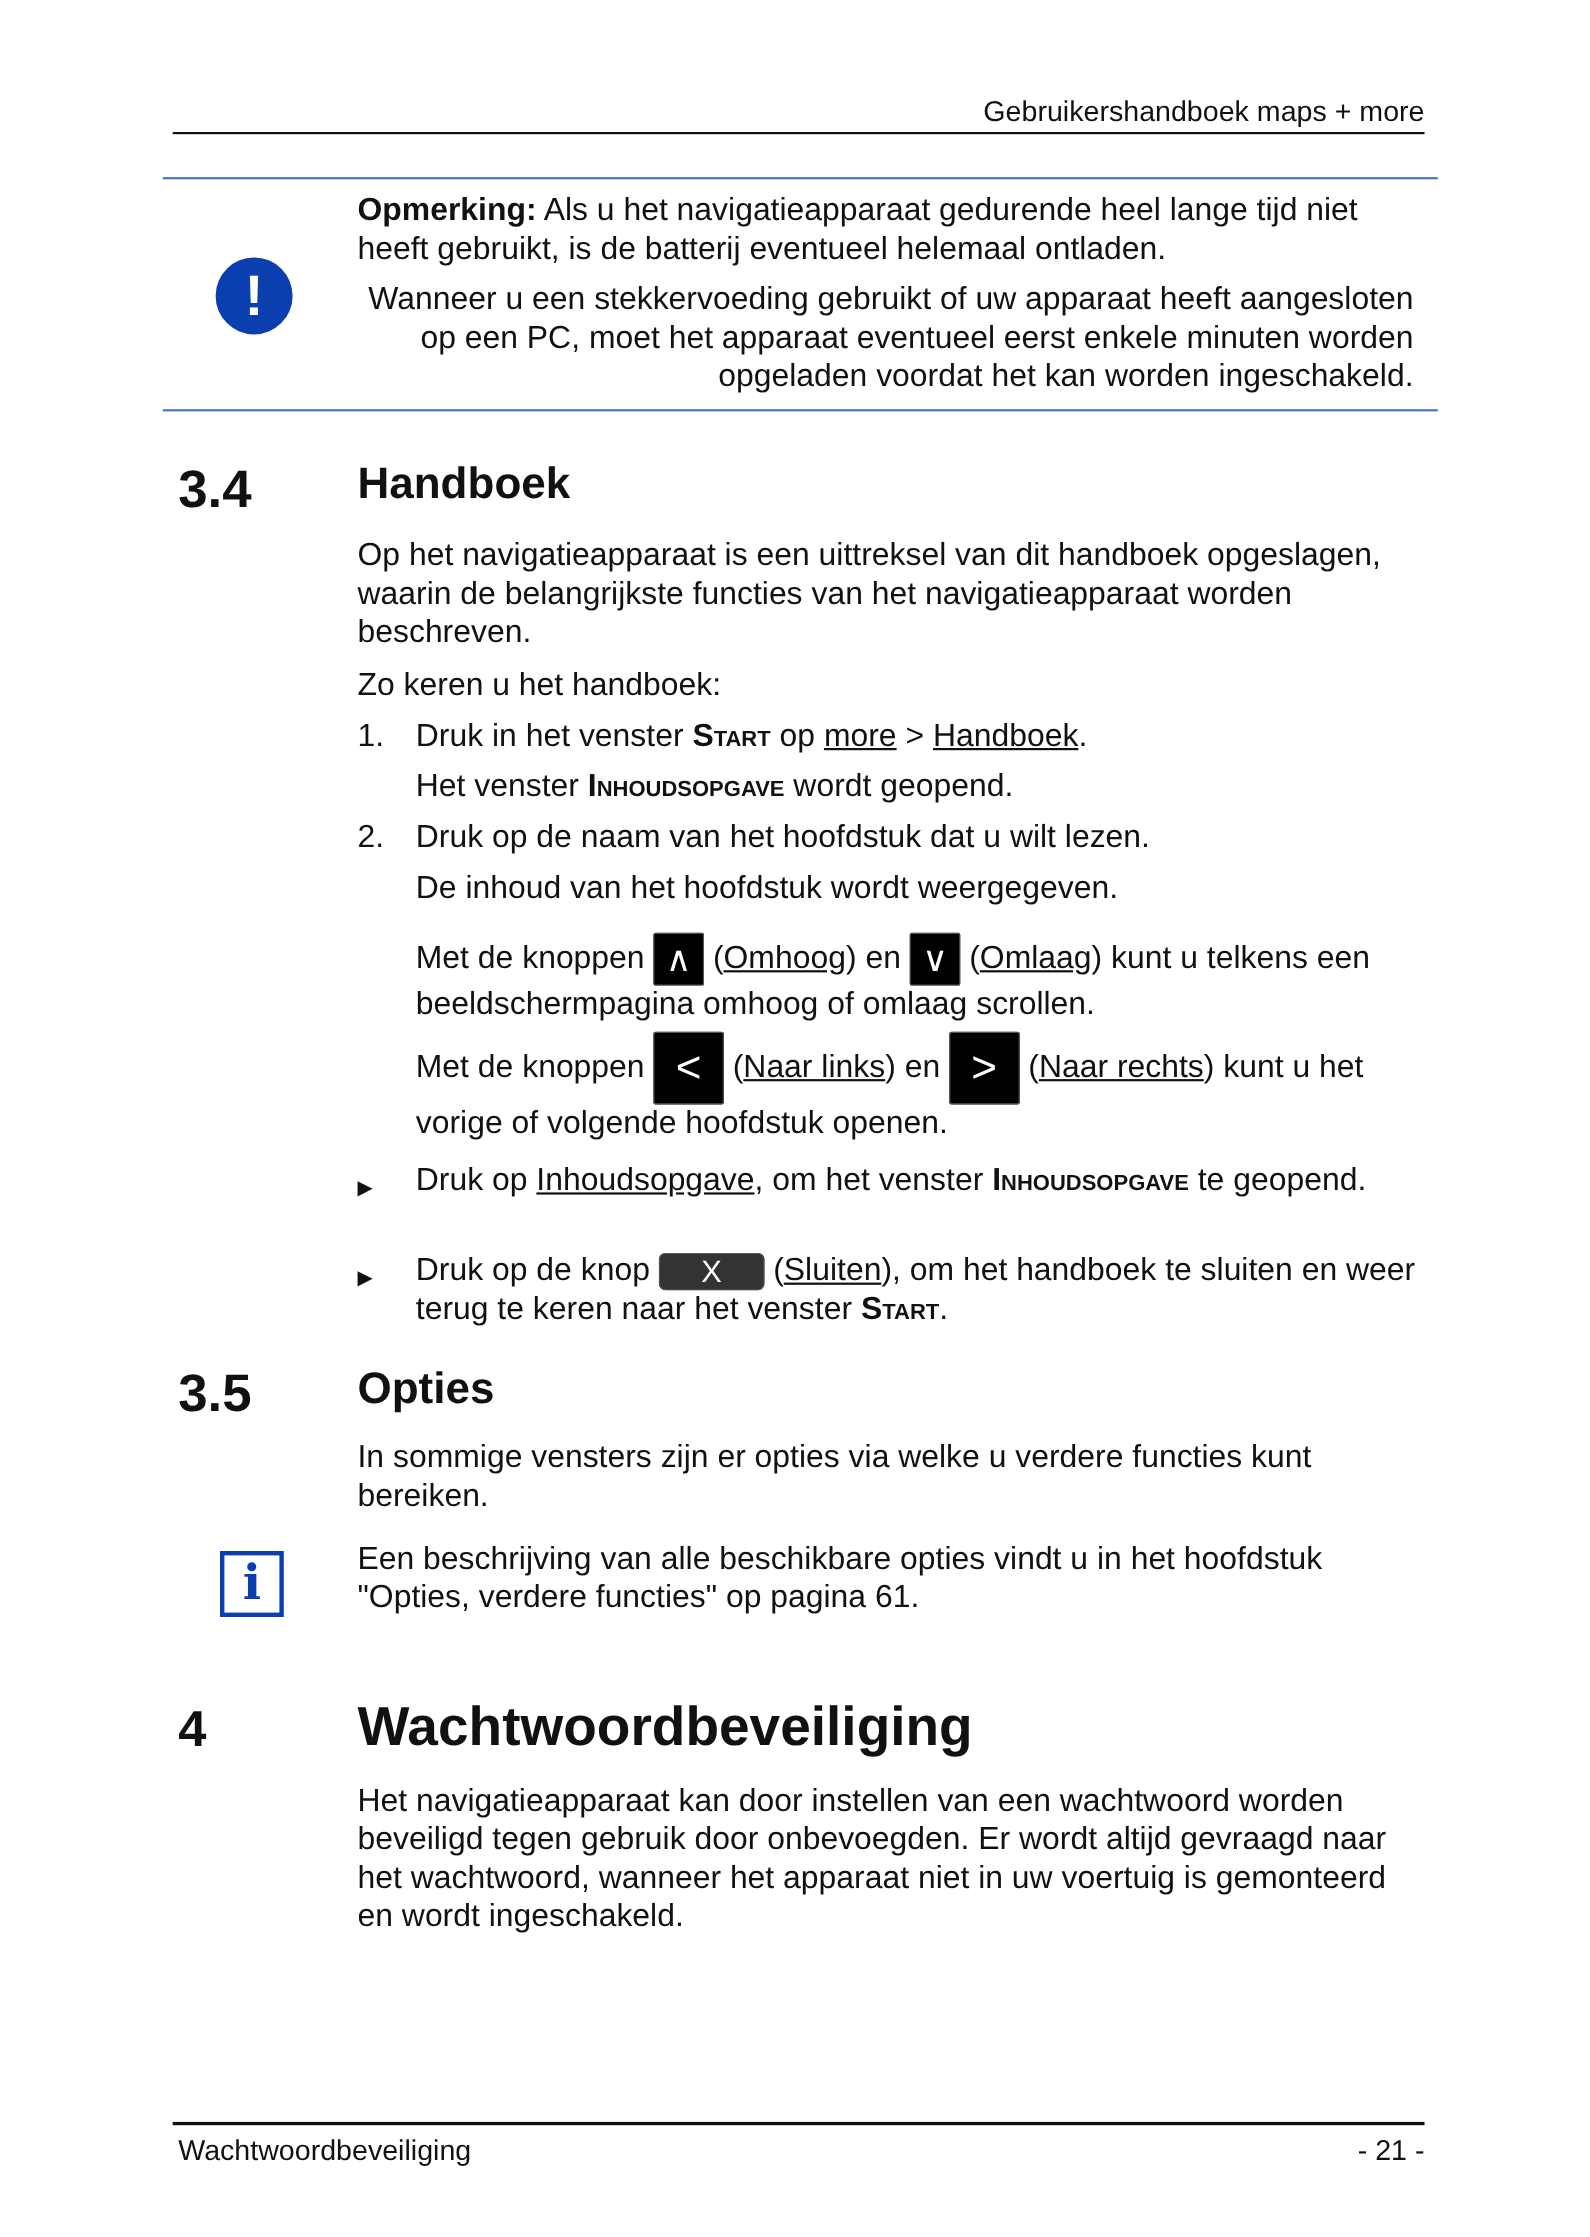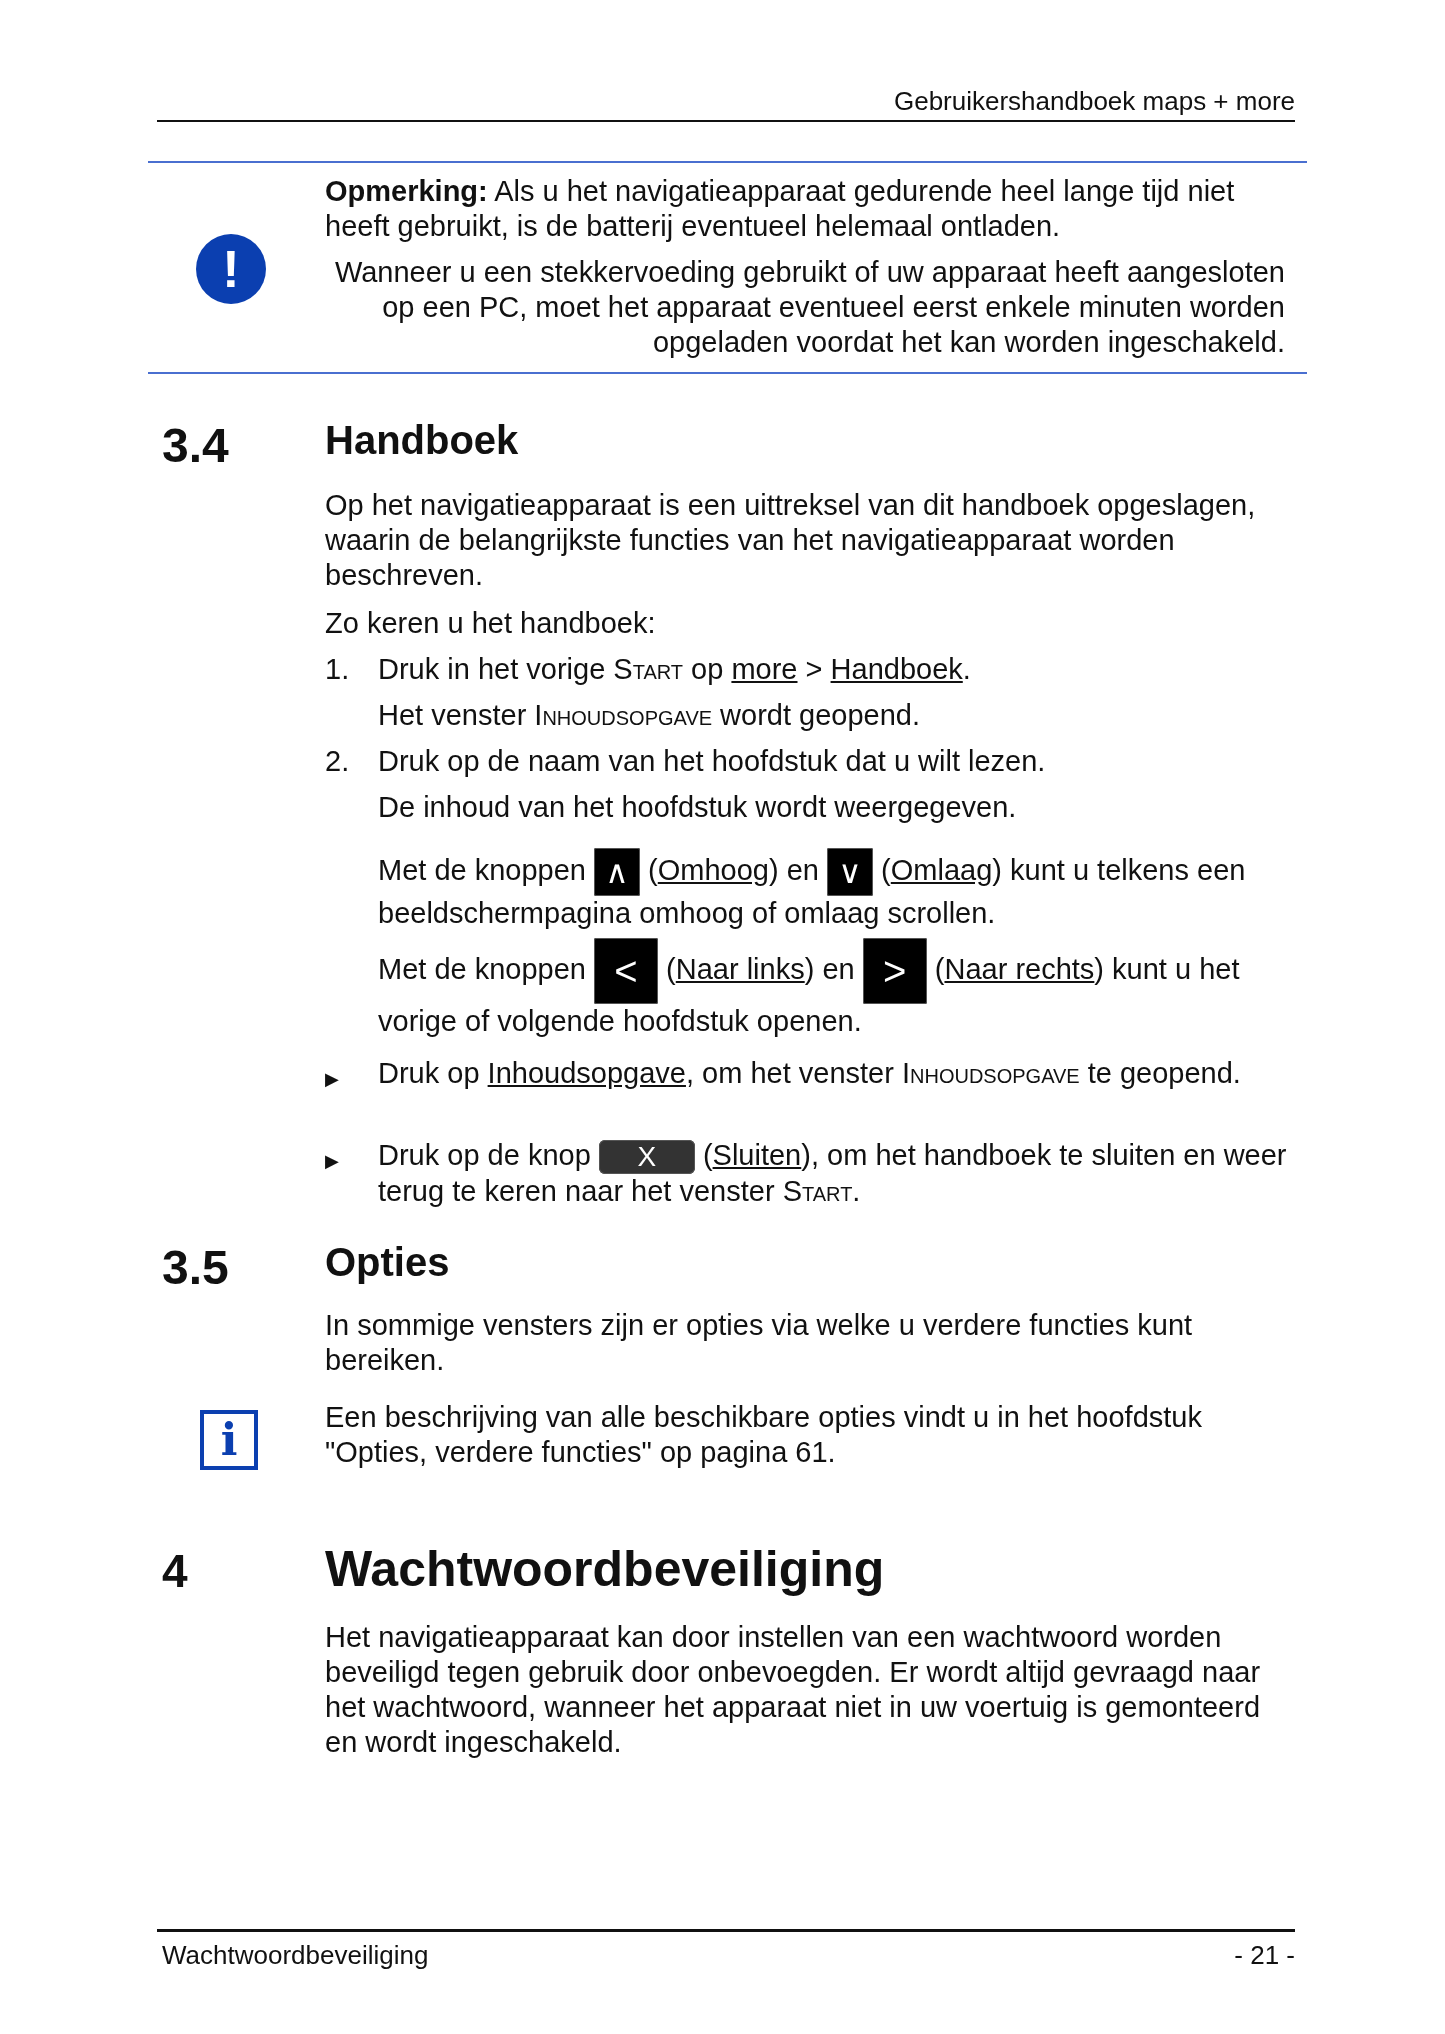--- a/index.html
+++ b/index.html
@@ -6,21 +6,21 @@
   body { width:1445px; height:2034px; position:relative; overflow:hidden;
          font-family:"Liberation Sans", sans-serif; color:#111; }
   .abs { position:absolute; }
   .hdr-text { right:150px; top:86px; font-size:26px; }
   .hdr-line { left:157px; right:150px; top:120px; height:2px; background:#111; }
   .blue-line { left:148px; right:138px; height:2px; background:#4a6fd0; }
   .txt { font-size:29px; line-height:35px; }
   .secnum { left:162px; font-size:48px; font-weight:bold; }
   .sectitle { left:325px; font-size:40px; font-weight:bold; }
   .bold { font-weight:bold; }
-  .sc { font-weight:normal; font-variant:small-caps; }
+  .sc { font-weight:bold; font-variant:small-caps; }
   .u { text-decoration:underline; }
   .para { left:325px; right:160px; }
   .sub { left:378px; right:150px; }
   .num { left:325px; }
   .btn { display:inline-block; background:#000; color:#fff; vertical-align:middle;
          text-align:center; border-radius:2px; box-shadow:0 0 0 1px #555 inset; }
   .excl { left:196px; top:234px; width:70px; height:70px; border-radius:50%;
           background:#0b3fb0; color:#fff; font-size:52px; font-weight:bold;
           text-align:center; line-height:70px; }
   .info { left:200px; top:1410px; width:58px; height:60px; border:4px solid #0b3fb0;
@@ -46,21 +46,21 @@
 <div class="abs blue-line" style="top:372px;"></div>
 
 <div class="abs secnum" style="top:418px;">3.4</div>
 <div class="abs sectitle" style="top:418px;">Handboek</div>
 
 <div class="abs para txt" style="top:488px;">Op het navigatieapparaat is een uittreksel van dit handboek opgeslagen, waarin de belangrijkste functies van het navigatieapparaat worden beschreven.</div>
 <div class="abs para txt" style="top:606px;">Zo keren u het handboek:</div>
 
 <div class="abs num txt" style="top:652px;">1.</div>
 <div class="abs sub txt" style="top:652px;">
-  <span>Druk in het vorige </span><span class="sc">Start</span><span> op </span><span class="u">more</span><span> &gt; </span><span class="u">Handboek</span><span>.</span>
+  <span>Druk in het venster </span><span class="sc">Start</span><span> op </span><span class="u">more</span><span> &gt; </span><span class="u">Handboek</span><span>.</span>
 </div>
 <div class="abs sub txt" style="top:698px;">
   <span>Het venster </span><span class="sc">Inhoudsopgave</span><span> wordt geopend.</span>
 </div>
 
 <div class="abs num txt" style="top:744px;">2.</div>
 <div class="abs sub txt" style="top:744px;">Druk op de naam van het hoofdstuk dat u wilt lezen.</div>
 <div class="abs sub txt" style="top:790px;">De inhoud van het hoofdstuk wordt weergegeven.</div>
 
 <div class="abs sub txt" style="top:848px;">

